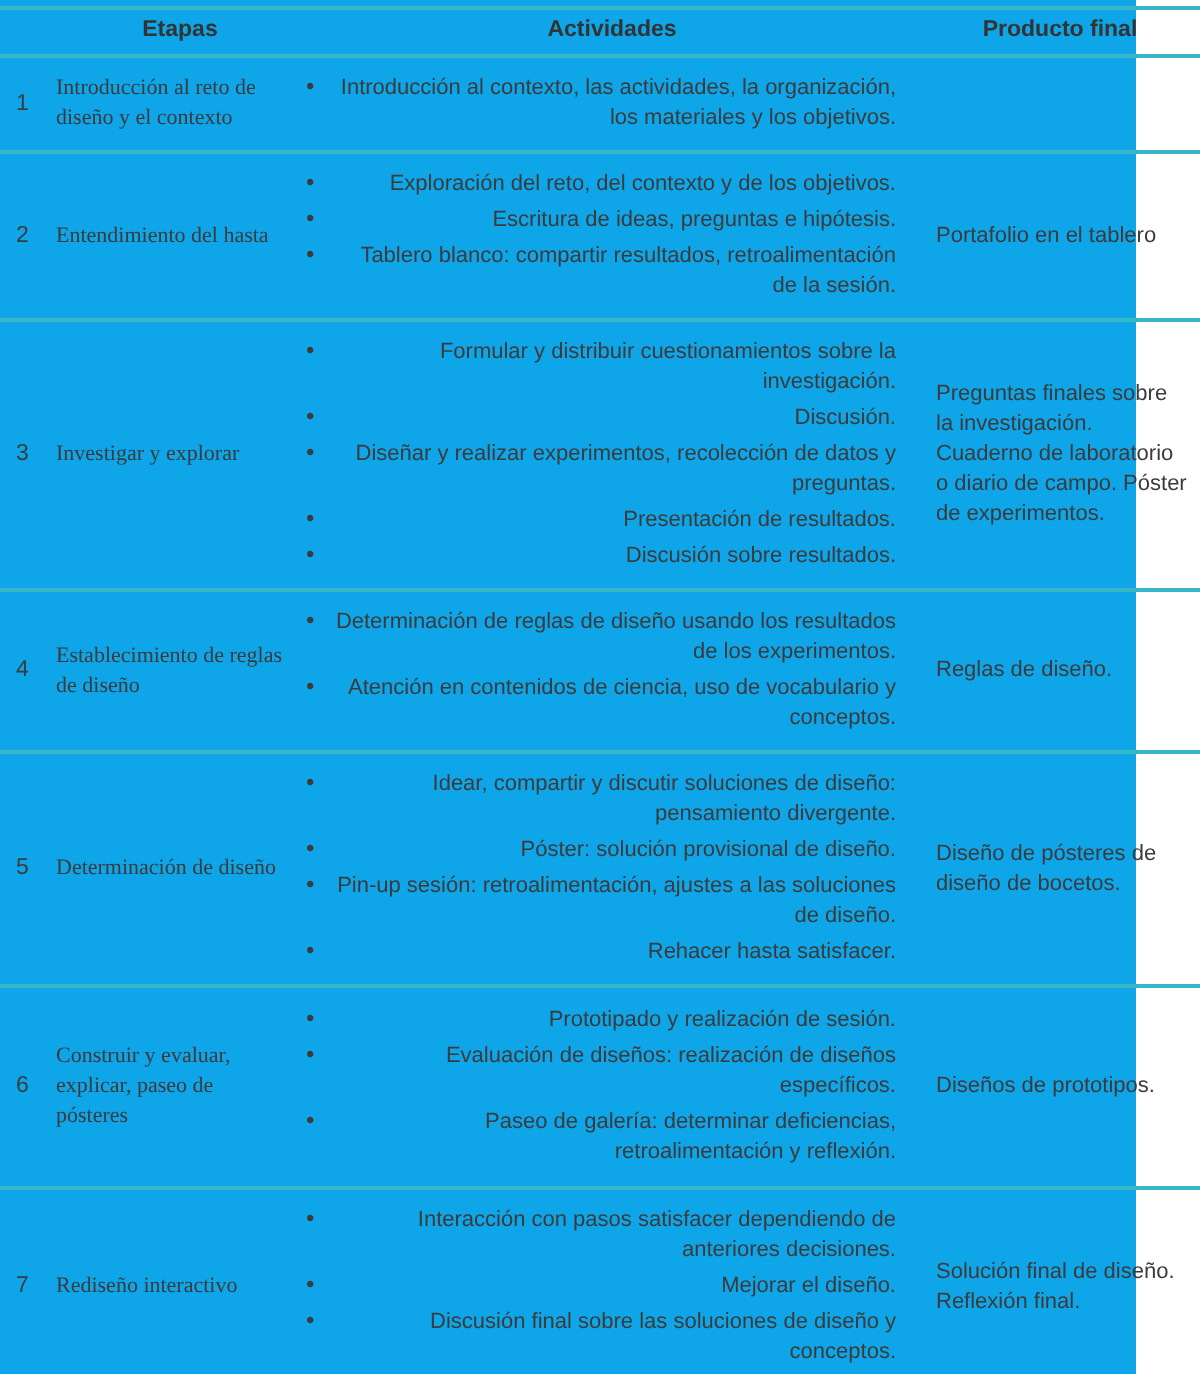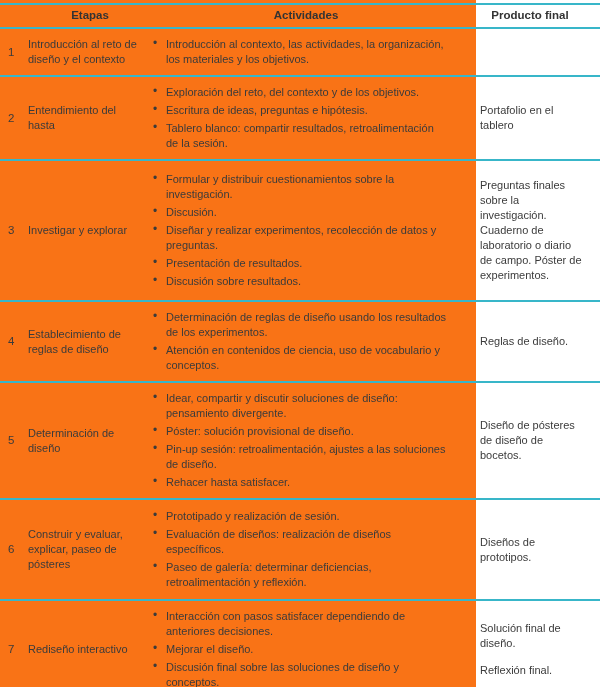--- a/index.html
+++ b/index.html
@@ -3,23 +3,23 @@
 <meta charset="utf-8">
 <style>
   html, body {
     margin: 0;
     padding: 0;
     background: #ffffff;
     font-family: "Liberation Sans", sans-serif;
     color: #3b3b3b;
   }
   .page {
-    width: 476px;
+    width: 568px;
     height: 687px;
-    background: #f97316;
+    background: #0ea5e9;
     box-sizing: border-box;
     padding-top: 3px;
   }
   table.stages {
     width: 600px;
     border-collapse: collapse;
     table-layout: fixed;
     border-top: 2px solid #38b6c9;
     border-bottom: 3px solid #2ea3b2;
     font-size: 11px;
@@ -46,41 +46,42 @@
   td { vertical-align: middle; padding: 5px 0; }
   col.w-num   { width: 28px; }
   col.w-etapa { width: 124px; }
   col.w-act   { width: 308px; }
   col.w-prod  { width: 140px; }
   td.c-num {
     padding-left: 8px;
     font-size: 11.5px;
     vertical-align: middle;
   }
-  td.c-etapa { padding-right: 8px; }
+  td.c-etapa { padding-right: 8px; font-family: Liberation Serif, serif; }
   td.c-act { padding-right: 12px; }
   ul.acts {
     list-style: none;
     margin: 0;
     padding: 0;
+    text-align: right;
   }
   ul.acts li {
     position: relative;
     padding-left: 14px;
     margin: 3px 0;
   }
   ul.acts li::before {
     content: "\2022";
     position: absolute;
     left: 1px;
     top: -1px;
     font-size: 12px;
   }
   td.c-prod { padding-left: 8px; padding-right: 6px; }
-  td.c-prod div { margin: 12px; }
+  td.c-prod div { margin: 0; }
 </style>
 </head>
 <body>
 
 <div class="page">
   <table class="stages">
     <colgroup>
       <col class="w-num">
       <col class="w-etapa">
       <col class="w-act">

